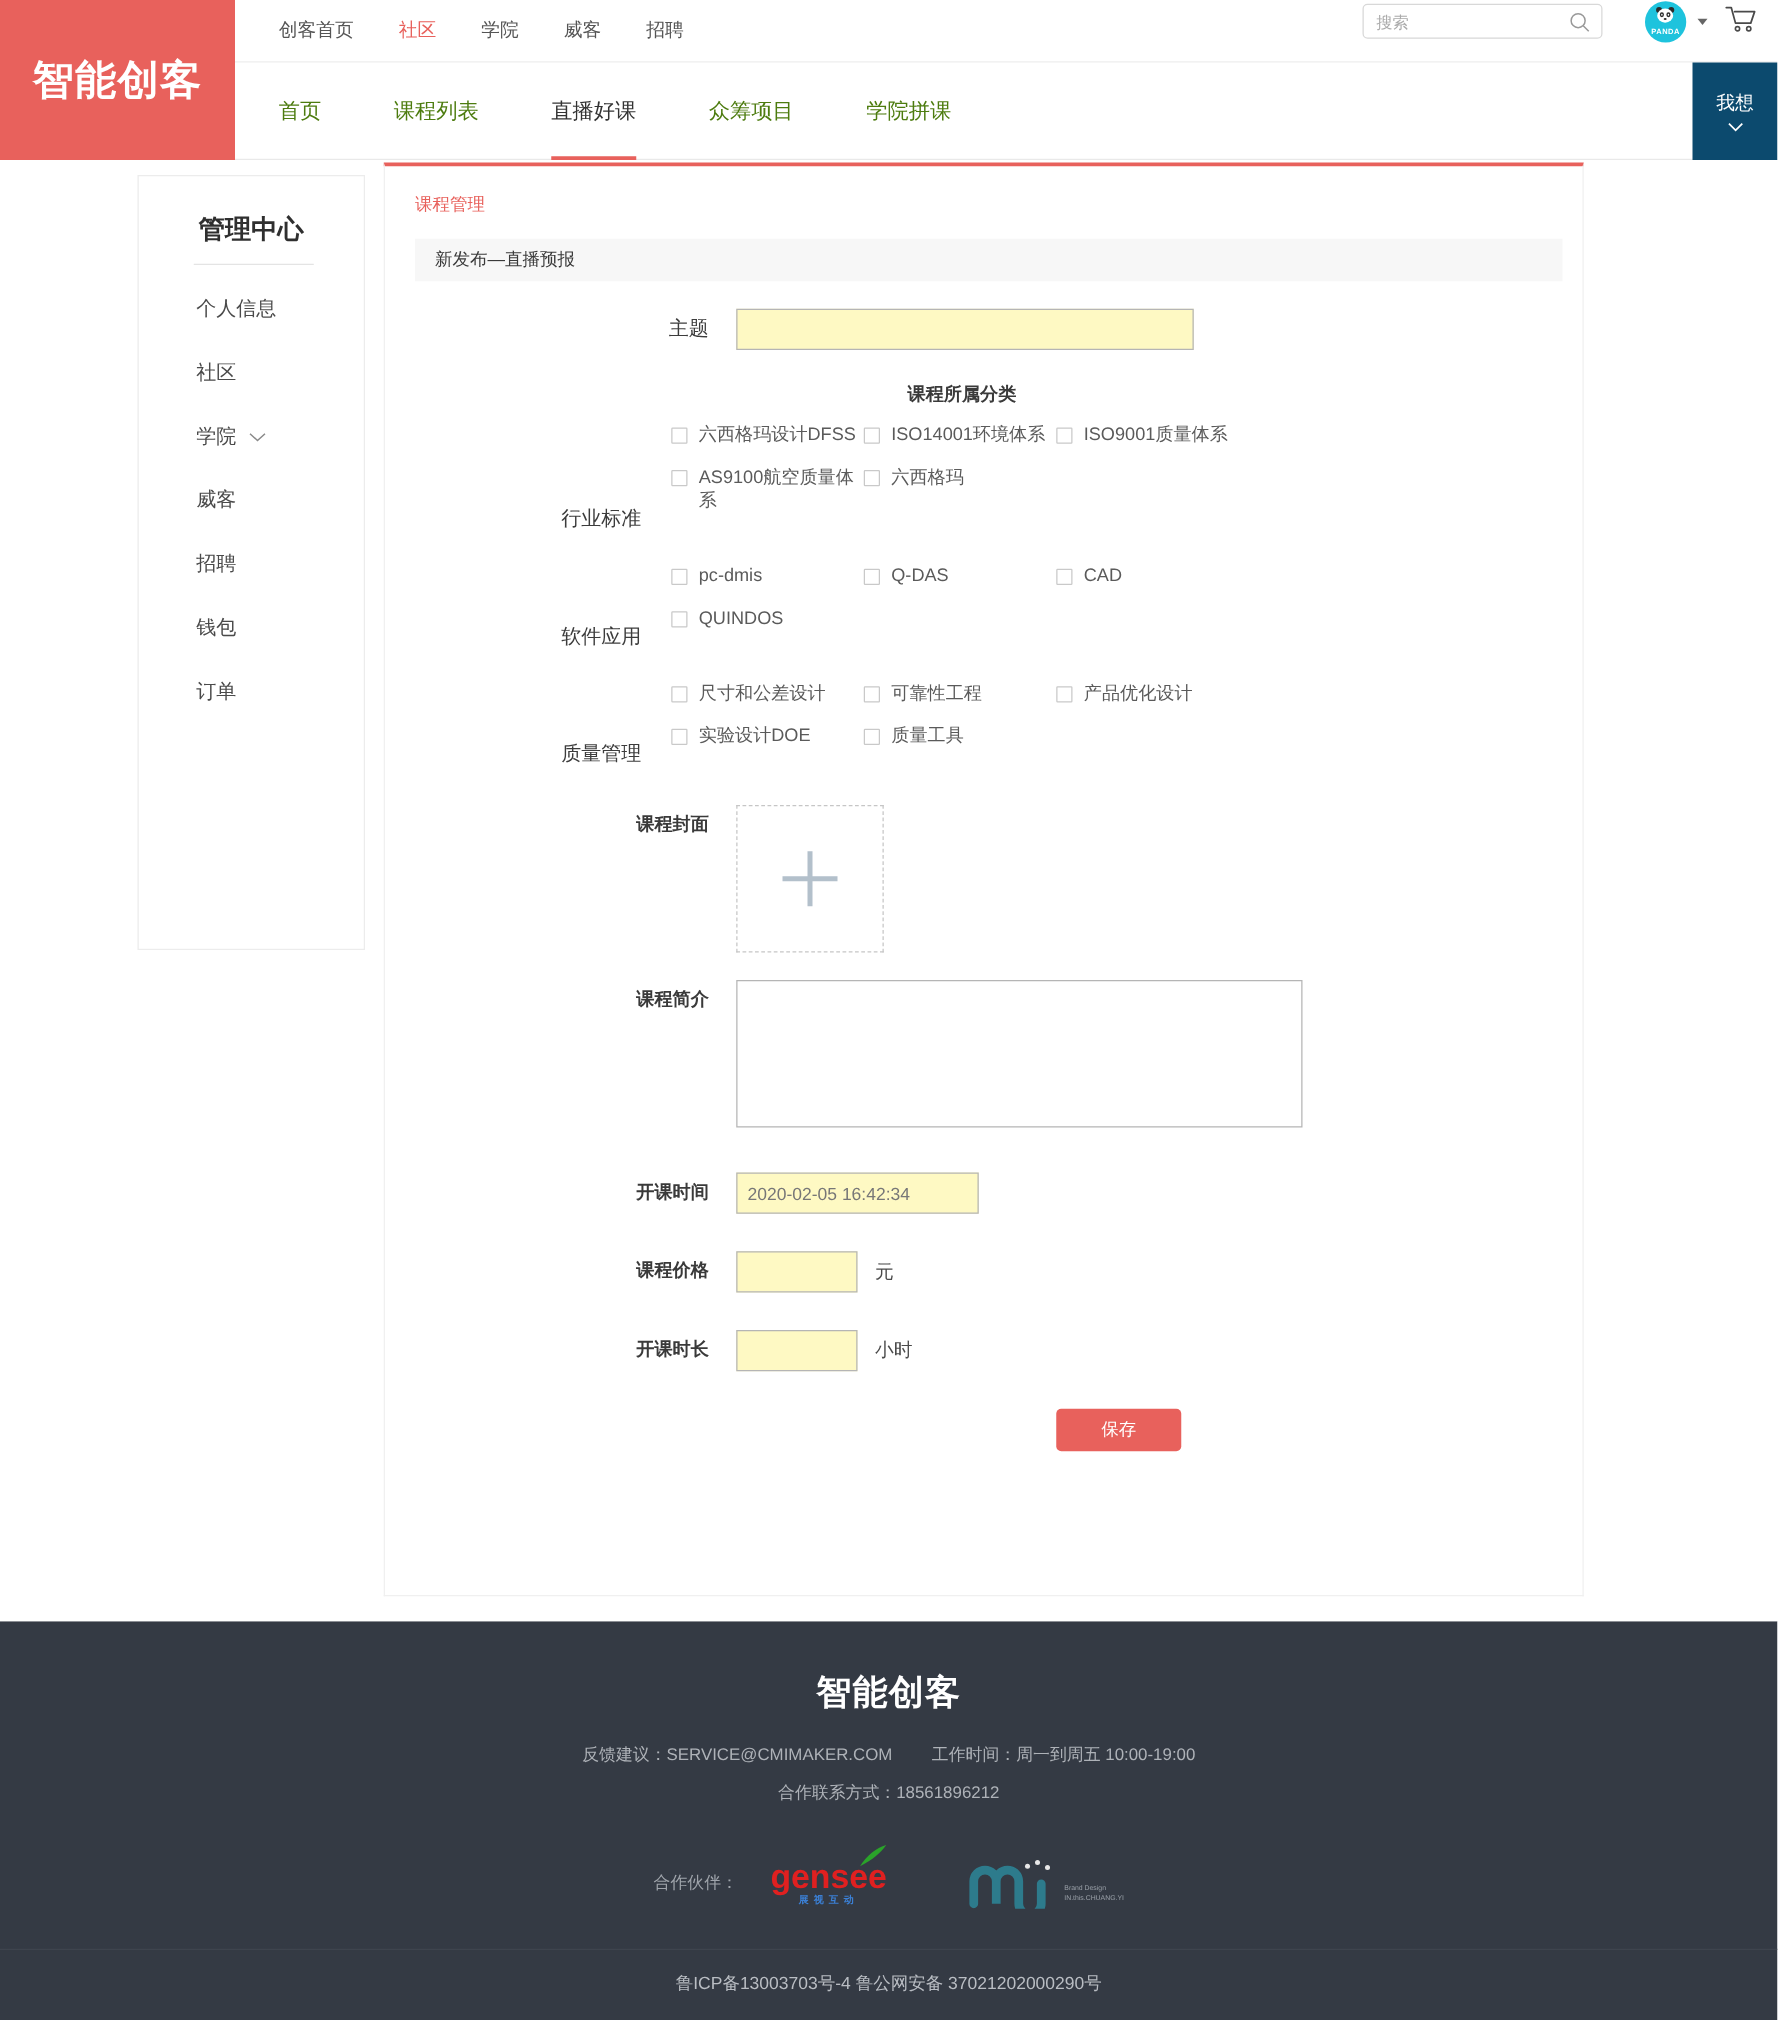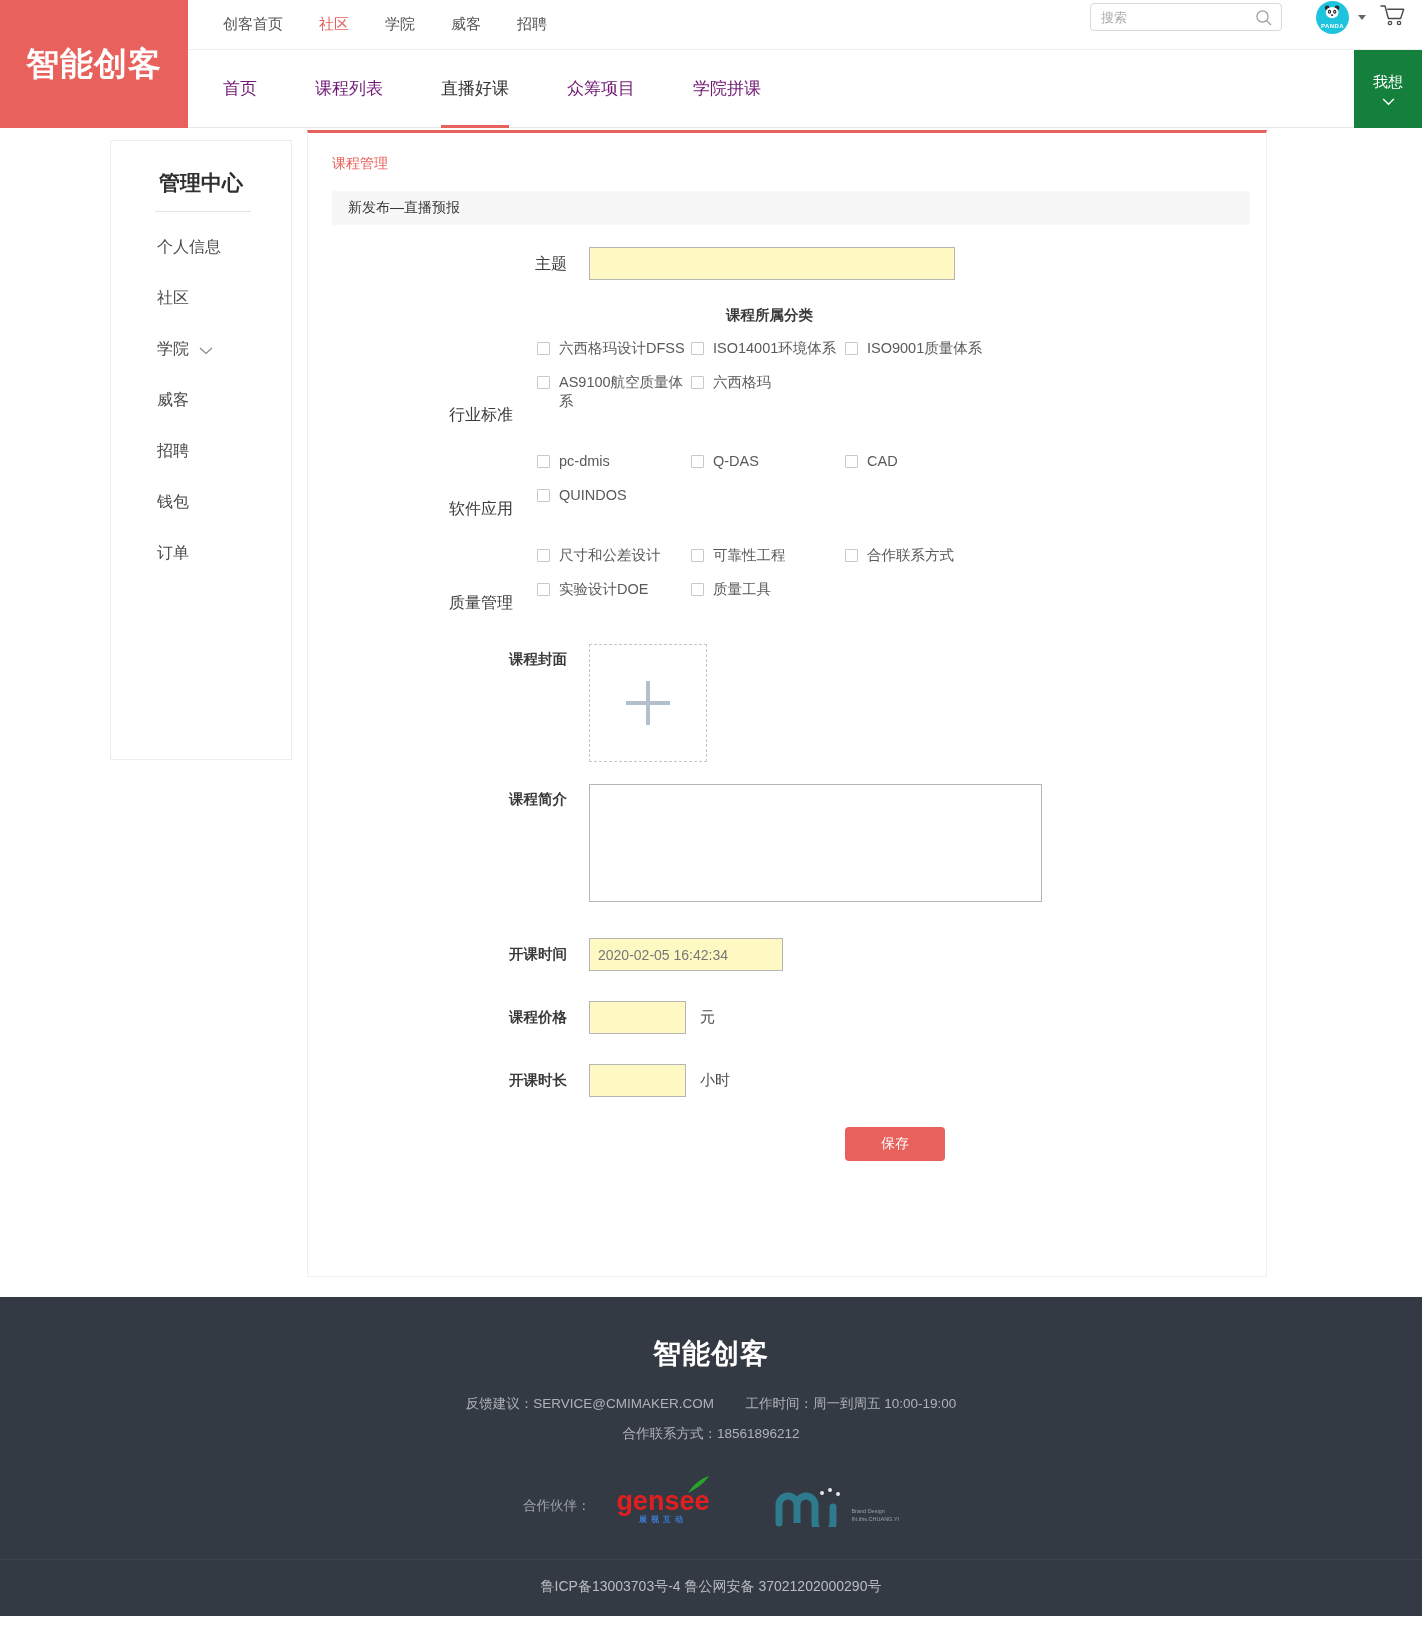--- a/index.html
+++ b/index.html
@@ -68,34 +68,34 @@
     border-top:5px solid #666; margin-left:9px;
   }
   .cart-ic { margin-left:14px; }
 
   .mainnav {
     position:absolute; left:188px; top:50px; right:0; height:78px;
     border-bottom:1px solid #e9e9e9;
     display:flex; align-items:center;
   }
   .mainnav .tab {
-    font-size:17px; color:#701a75; text-decoration:none;
+    font-size:17px; color:#4d7c0f; text-decoration:none;
     padding:0 0 0 0; margin-left:0; position:relative;
     height:78px; display:flex; align-items:center;
   }
   .tabwrap { display:flex; margin-left:35px; }
   .tabwrap .tab { margin-right:58px; }
   .mainnav .tab.active { color:#333; }
   .mainnav .tab.active::after {
     content:""; position:absolute; left:0; right:0; bottom:0;
     height:3px; background:#e8615c;
   }
   .wo-xiang {
     position:absolute; right:0; top:0; width:68px; height:78px;
-    background:#15803d; color:#fff;
+    background:#0c4a6e; color:#fff;
     display:flex; flex-direction:column; align-items:center; justify-content:center;
     cursor:pointer;
   }
   .wo-xiang .wx-label { font-size:15px; margin-bottom:6px; }
   .wx-chev { width:13px; height:8px; }
 
   
   .page { position:relative; background:#fff; height:1167px; }
 
   .sidebar {
@@ -381,21 +381,21 @@
           <label class="cbitem">
             <span class="cbbox"></span>
             <span class="cbtext">尺寸和公差设计</span>
           </label>
           <label class="cbitem">
             <span class="cbbox"></span>
             <span class="cbtext">可靠性工程</span>
           </label>
           <label class="cbitem">
             <span class="cbbox"></span>
-            <span class="cbtext">合作联系方式</span>
+            <span class="cbtext">产品优化设计</span>
           </label>
           <label class="cbitem">
             <span class="cbbox"></span>
             <span class="cbtext">实验设计DOE</span>
           </label>
           <label class="cbitem">
             <span class="cbbox"></span>
             <span class="cbtext">质量工具</span>
           </label>
         </div>

